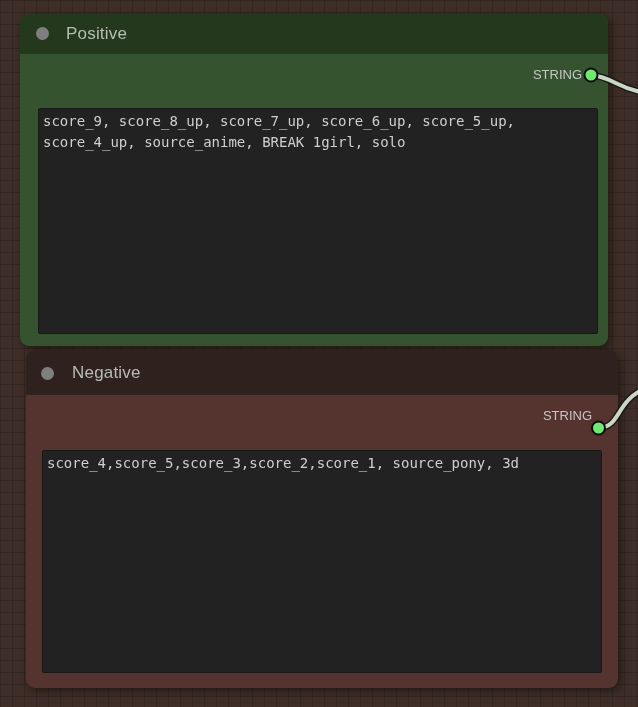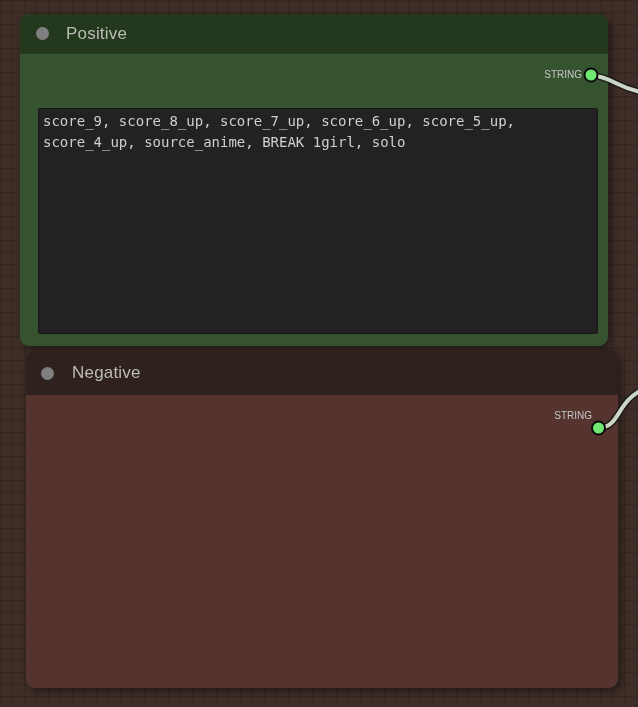--- a/index.html
+++ b/index.html
@@ -47,21 +47,21 @@
     bottom: 0;
     display: flex;
     align-items: center;
   }
   .output-label {
     position: absolute;
     right: 26px;
     height: 22px;
     line-height: 22px;
     color: #c6c6c6;
-    font-size: 10px;
+    font-size: 13px;
   }
   .node-textarea {
     position: absolute;
     box-sizing: border-box;
     background: #222222;
     border: 1px solid #181818;
     border-radius: 2px;
     color: #cfcfcf;
     font-family: "DejaVu Sans Mono", monospace;
     font-size: 14px;
@@ -111,20 +111,21 @@
     <span class="output-label">STRING</span>
     <textarea class="node-textarea" spellcheck="false" style="">score_9, score_8_up, score_7_up, score_6_up, score_5_up, score_4_up, source_anime, BREAK 1girl, solo</textarea>
   </div>
 
   <div class="node" id="node-negative">
     <div class="node-header">
       <span class="collapse-dot"></span>
       <span class="node-title">Negative</span>
     </div>
     <span class="output-label">STRING</span>
+    <textarea class="node-textarea" spellcheck="false" style="">score_4,score_5,score_3,score_2,score_1, source_pony, 3d</textarea>
   </div>
 
   <svg class="wires" viewBox="0 0 638 707" xmlns="http://www.w3.org/2000/svg">
     <path class="wire-outline" d="M 591 75 C 613 77 618 89 646 93"></path>
     <path class="wire" d="M 591 75 C 613 77 618 89 646 93"></path>
     <path class="wire-outline" d="M 598 428 C 621 428 615 401 646 388"></path>
     <path class="wire" d="M 598 428 C 621 428 615 401 646 388"></path>
     <circle class="slot-dot" cx="591" cy="75" r="6.5"></circle>
     <circle class="slot-dot" cx="598.5" cy="428" r="6.5"></circle>
   </svg>

